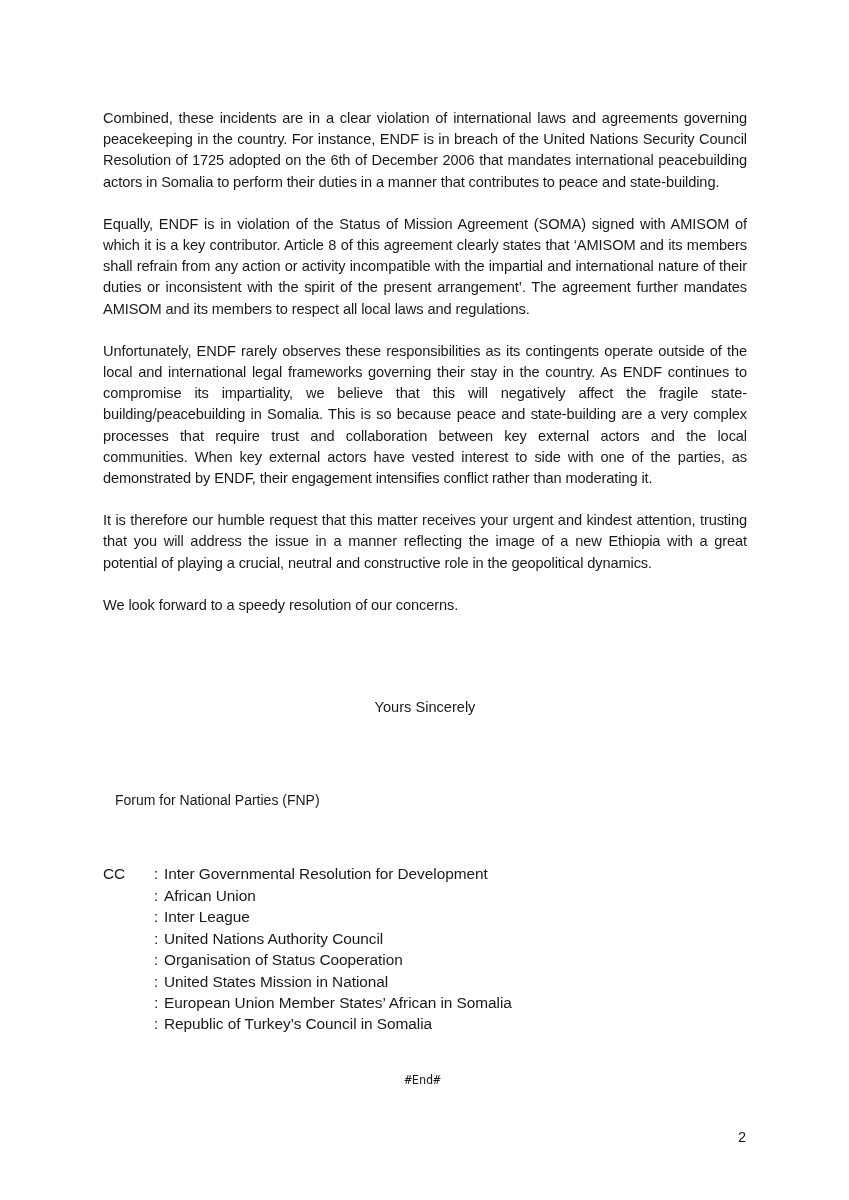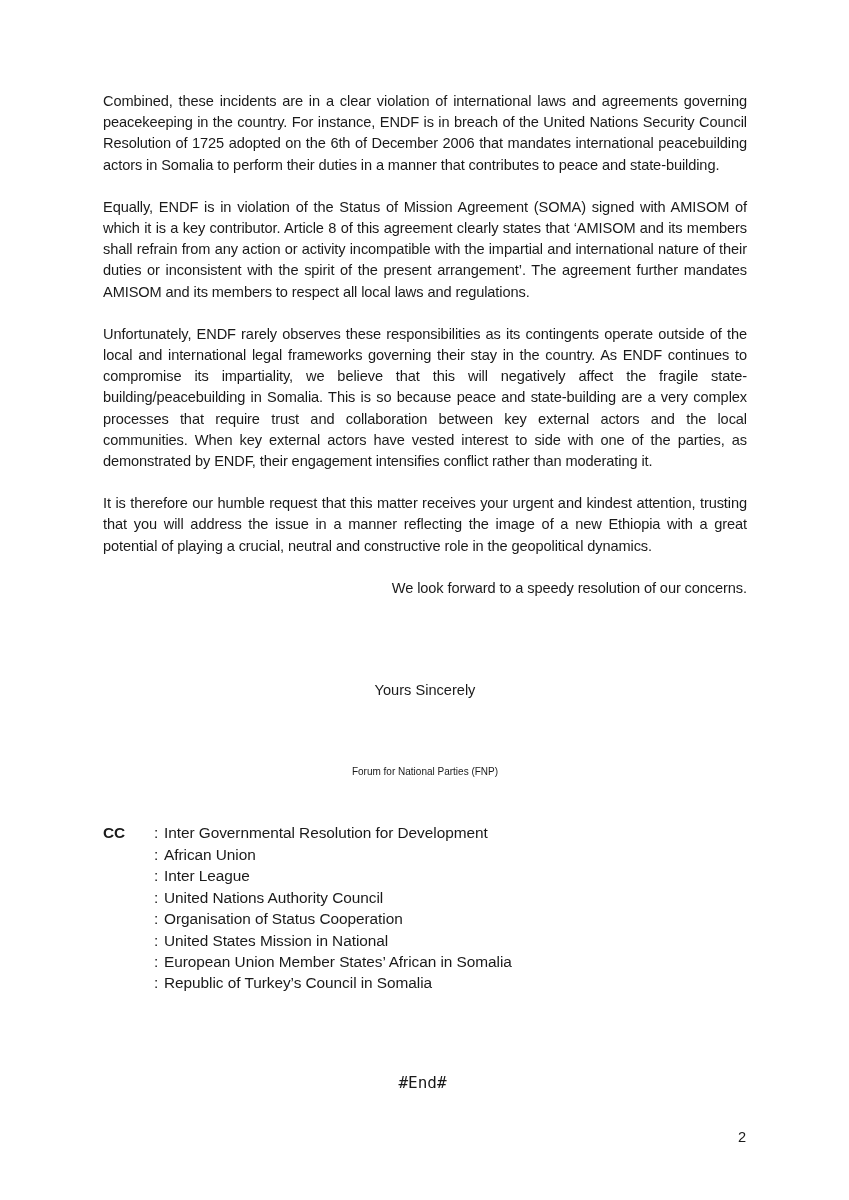--- a/index.html
+++ b/index.html
@@ -18,95 +18,94 @@
 
   .page {
     position: absolute;
     inset: 0;
     background: #ffffff;
   }
 
   .content {
     position: absolute;
     left: 103px;
-    top: 91px;
+    top: 108px;
     width: 644px;
   }
 
   .para {
     font-size: 14.6px;
     line-height: 21.2px;
     text-align: justify;
     text-justify: inter-word;
     margin: 0 0 21px 0;
     letter-spacing: -0.1px;
   }
   .para:last-child { margin-bottom: 0; }
 
   .para-last-natural {
-    text-align: right;
+    text-align: left;
   }
 
   .gap-sig {
     height: 60px;
   }
 
   .signoff {
     font-size: 14.6px;
     line-height: 21.2px;
     text-align: center;
     margin: 0;
   }
 
   .gap-org {
     height: 60px;
   }
 
   .org {
-    font-size: 10px;
+    font-size: 14px;
     line-height: 21.2px;
-    text-align: center;
-    margin: 0;
+    text-align: left;
+    margin: 12px;
   }
 
   .gap-cc {
     height: 40px;
   }
 
   .cc-block {
     font-size: 15.4px;
     line-height: 21.4px;
     letter-spacing: -0.05px;
   }
   .cc-row {
     display: flex;
     align-items: baseline;
   }
   .cc-label {
     width: 51px;
     flex: 0 0 51px;
-    font-weight: bold;
   }
   .cc-colon {
     width: 10px;
     flex: 0 0 10px;
   }
   .cc-text {
     flex: 1 1 auto;
     white-space: nowrap;
   }
 
   .end-marker {
     position: absolute;
     left: 8px;
     right: 0;
     top: 1073px;
     text-align: center;
     font-family: "DejaVu Sans Mono", monospace;
-    font-size: 16px;
+    font-size: 12px;
     letter-spacing: 0px;
     color: #1a1a1a;
   }
   .end-marker .shift {
     position: relative;
     left: -6px;
   }
 
   .page-number {
     position: absolute;

